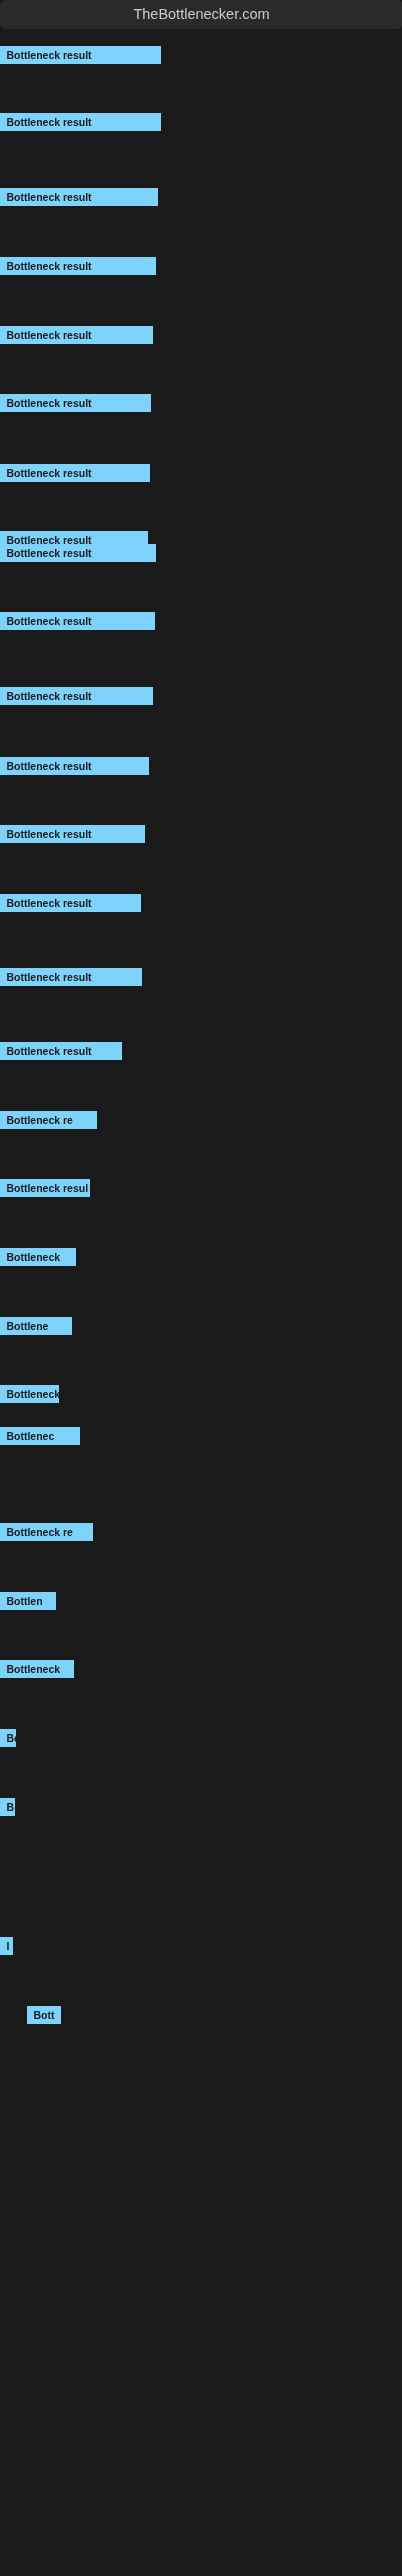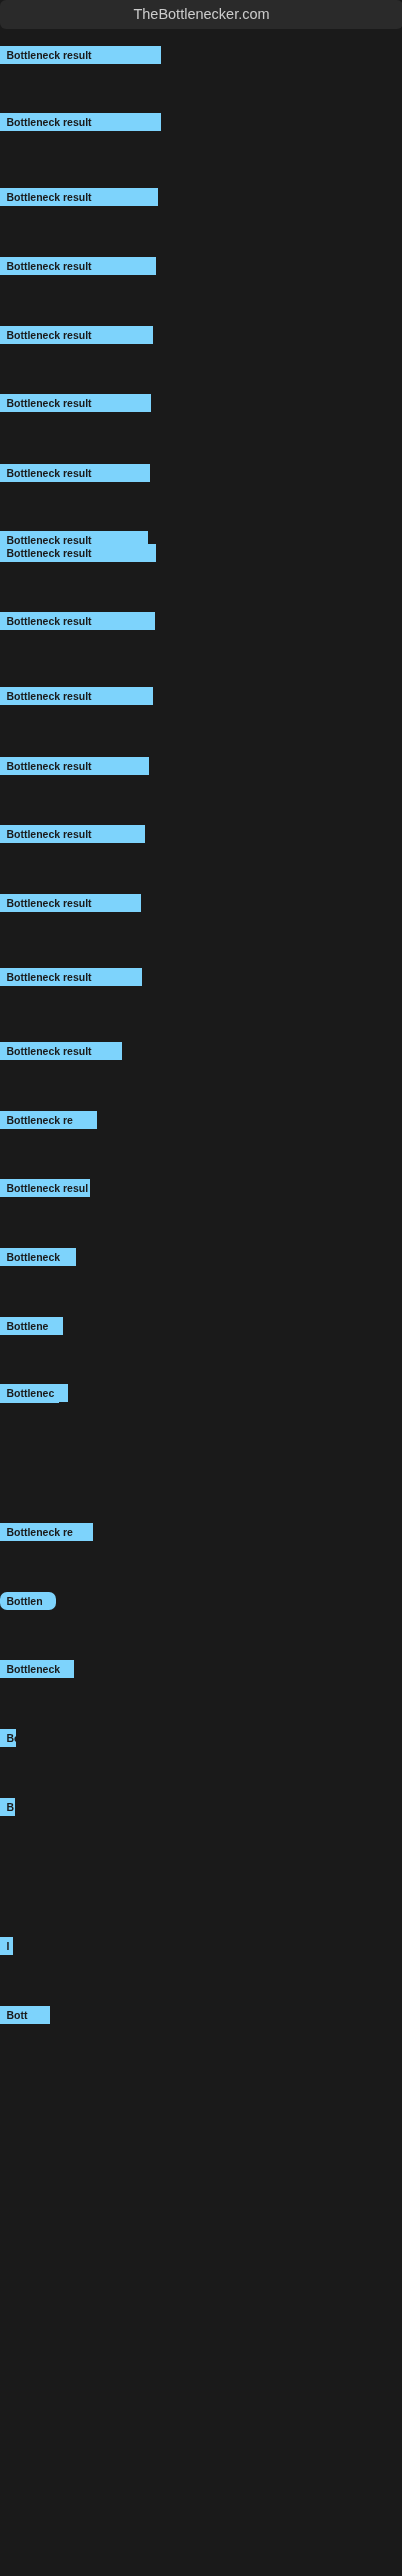--- a/index.html
+++ b/index.html
@@ -56,23 +56,23 @@
 <div class="bottleneck-item" style="top: 612px; width: 155px;">Bottleneck result</div>
 <div class="bottleneck-item" style="top: 687px; width: 153px;">Bottleneck result</div>
 <div class="bottleneck-item" style="top: 757px; width: 149px;">Bottleneck result</div>
 <div class="bottleneck-item" style="top: 825px; width: 145px;">Bottleneck result</div>
 <div class="bottleneck-item" style="top: 894px; width: 141px;">Bottleneck result</div>
 <div class="bottleneck-item" style="top: 968px; width: 142px;">Bottleneck result</div>
 <div class="bottleneck-item" style="top: 1042px; width: 122px;">Bottleneck result</div>
 <div class="bottleneck-item" style="top: 1111px; width: 97px;">Bottleneck re</div>
 <div class="bottleneck-item" style="top: 1179px; width: 90px;">Bottleneck resul</div>
 <div class="bottleneck-item" style="top: 1248px; width: 76px;">Bottleneck</div>
-<div class="bottleneck-item" style="top: 1317px; width: 63px;">Bottlene</div>
+<div class="bottleneck-item" style="top: 1317px; width: 72px;">Bottlene</div>
 <div class="bottleneck-item" style="top: 1385px; width: 59px;">Bottleneck r</div>
-<div class="bottleneck-item" style="top: 1384px; width: 68px;">Bottlenec</div>
+<div class="bottleneck-item" style="top: 1427px; width: 80px;">Bottlenec</div>
 <div class="bottleneck-item" style="top: 1523px; width: 93px;">Bottleneck re</div>
-<div class="bottleneck-item" style="top: 1592px; width: 56px; border-radius: 7px;">Bottlen</div>
+<div class="bottleneck-item" style="top: 1592px; width: 56px;">Bottlen</div>
 <div class="bottleneck-item" style="top: 1660px; width: 74px;">Bottleneck</div>
 <div class="bottleneck-item" style="top: 1729px; width: 16px;">Bo</div>
 <div class="bottleneck-item" style="top: 1798px; width: 14.5px;">B</div>
 <div class="bottleneck-item" style="top: 1937px; width: 8px;">I</div>
-<div class="bottleneck-item" style="top: 2006px; width: 50px;">Bott</div>
+<div class="bottleneck-item" style="top: 2006px; width: 34px; margin-left: 27px;">Bott</div>
 
 
 </body></html>

